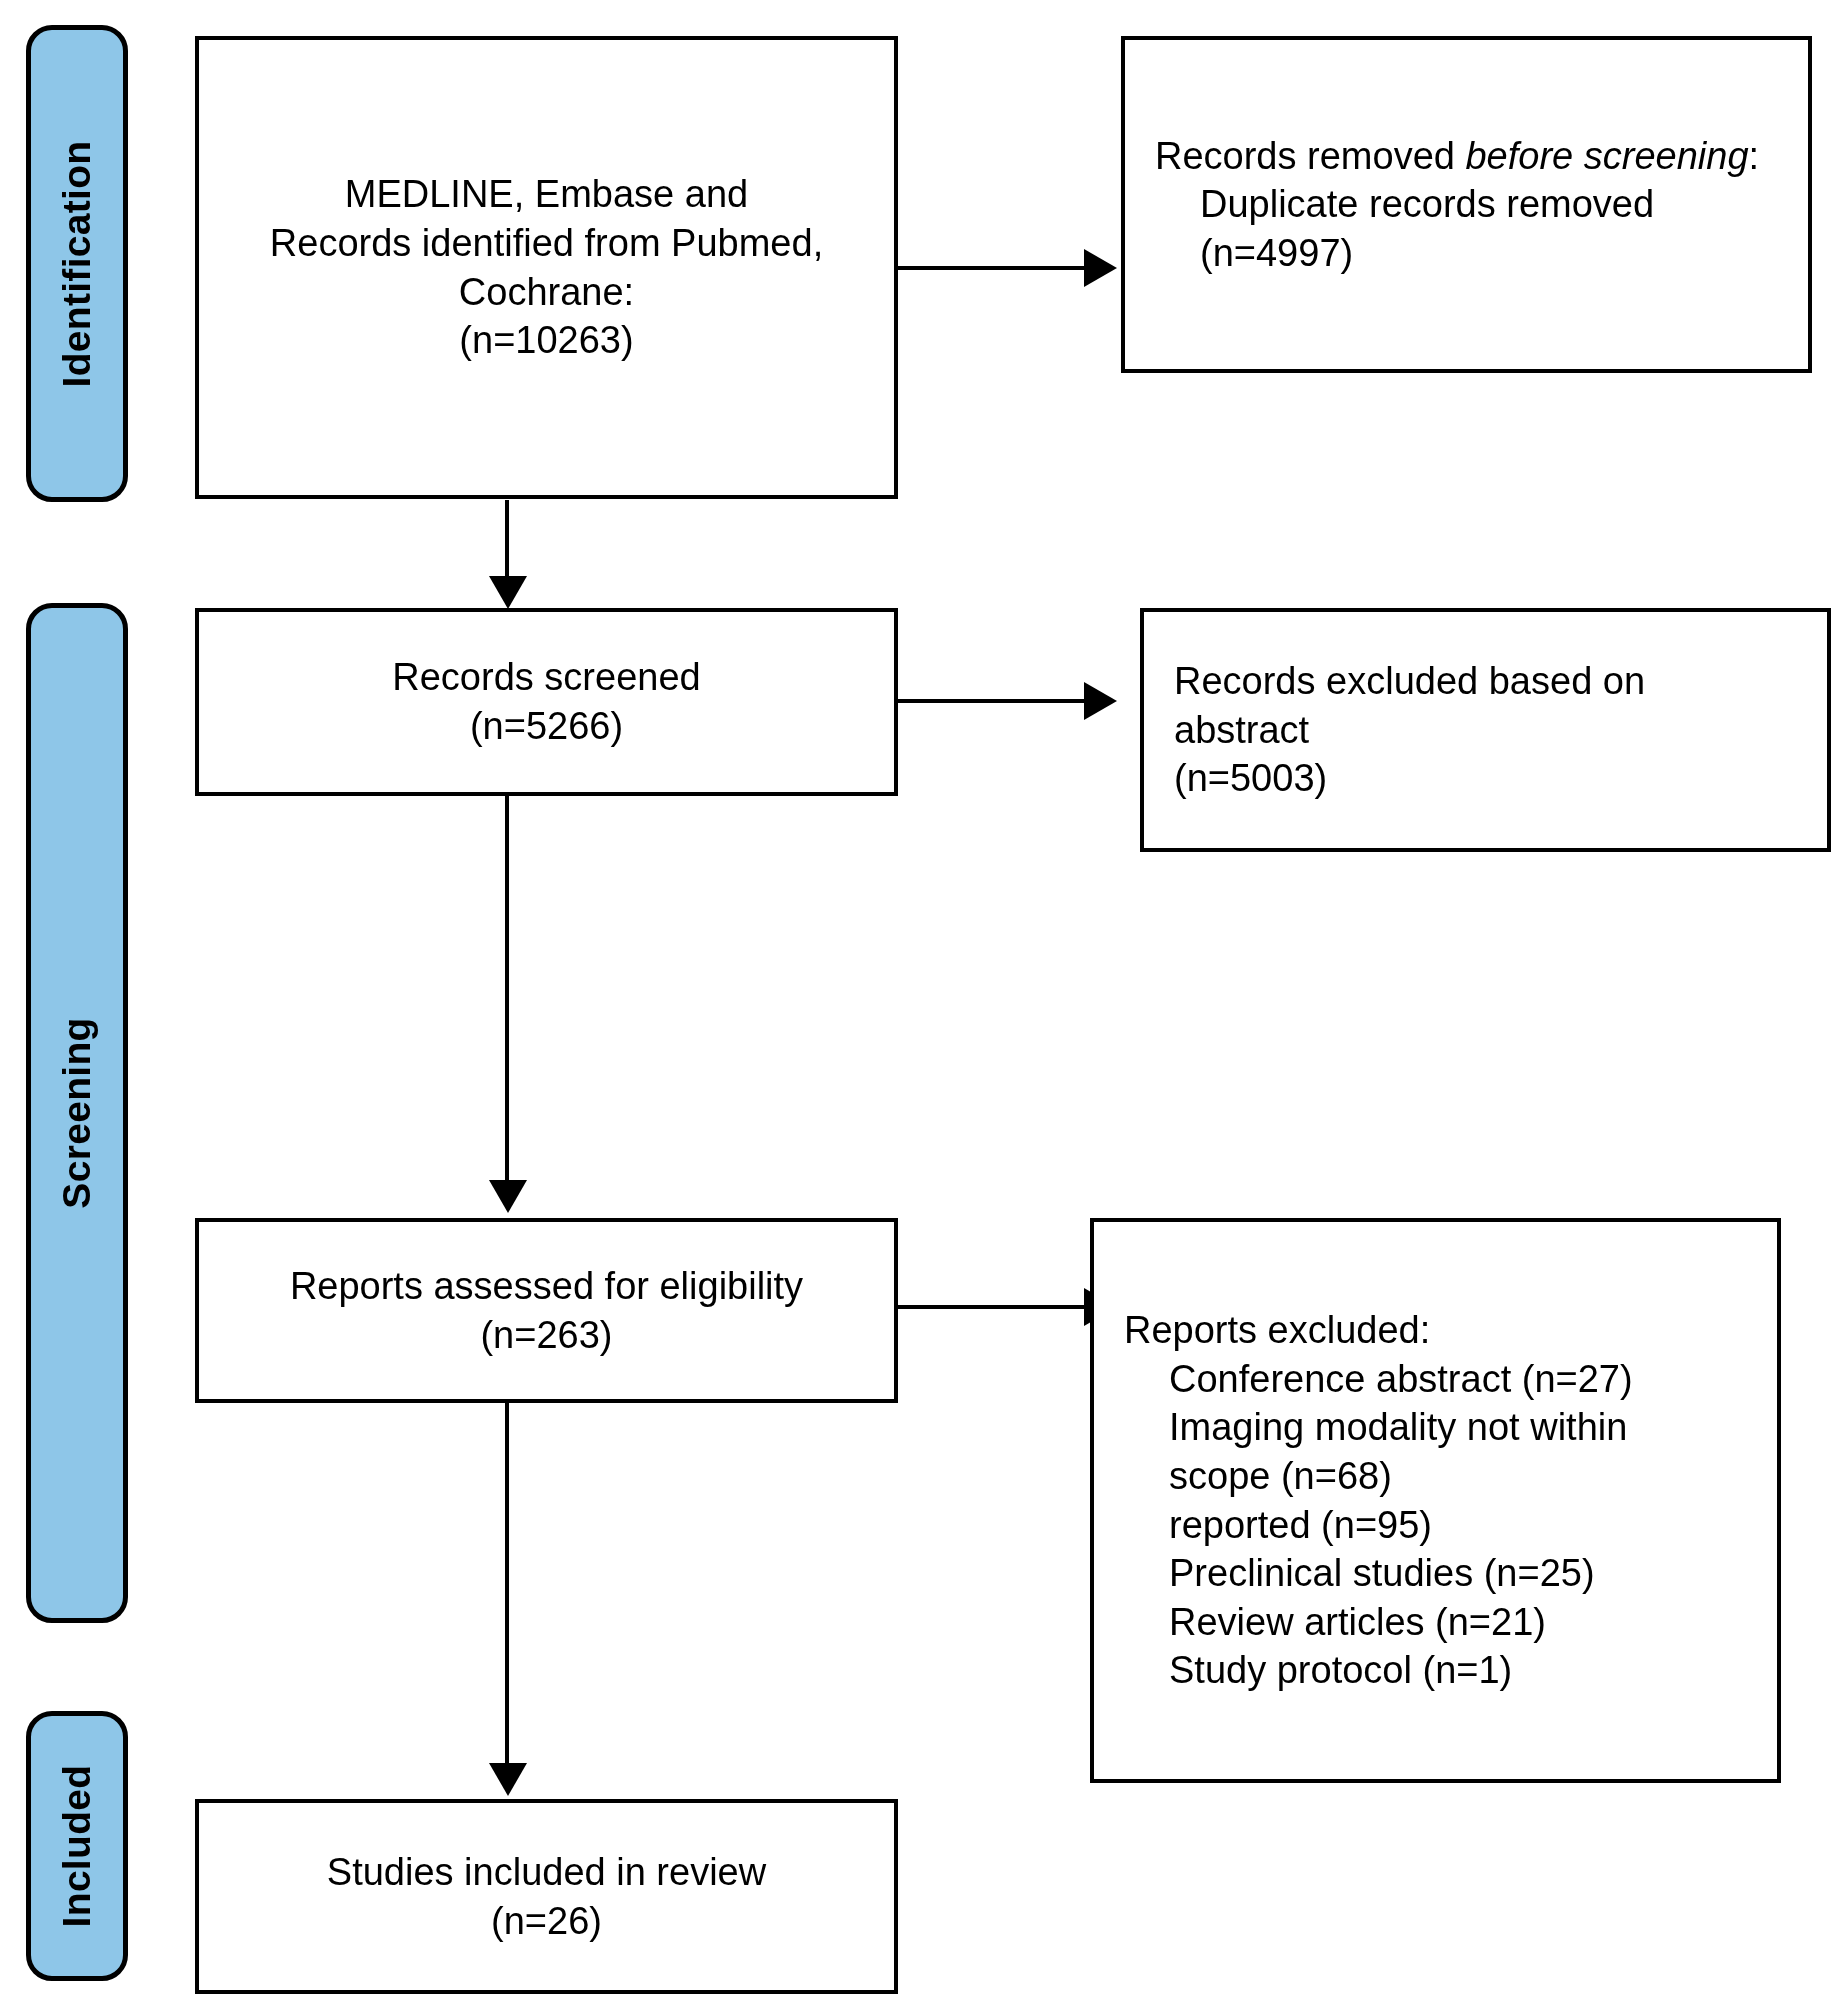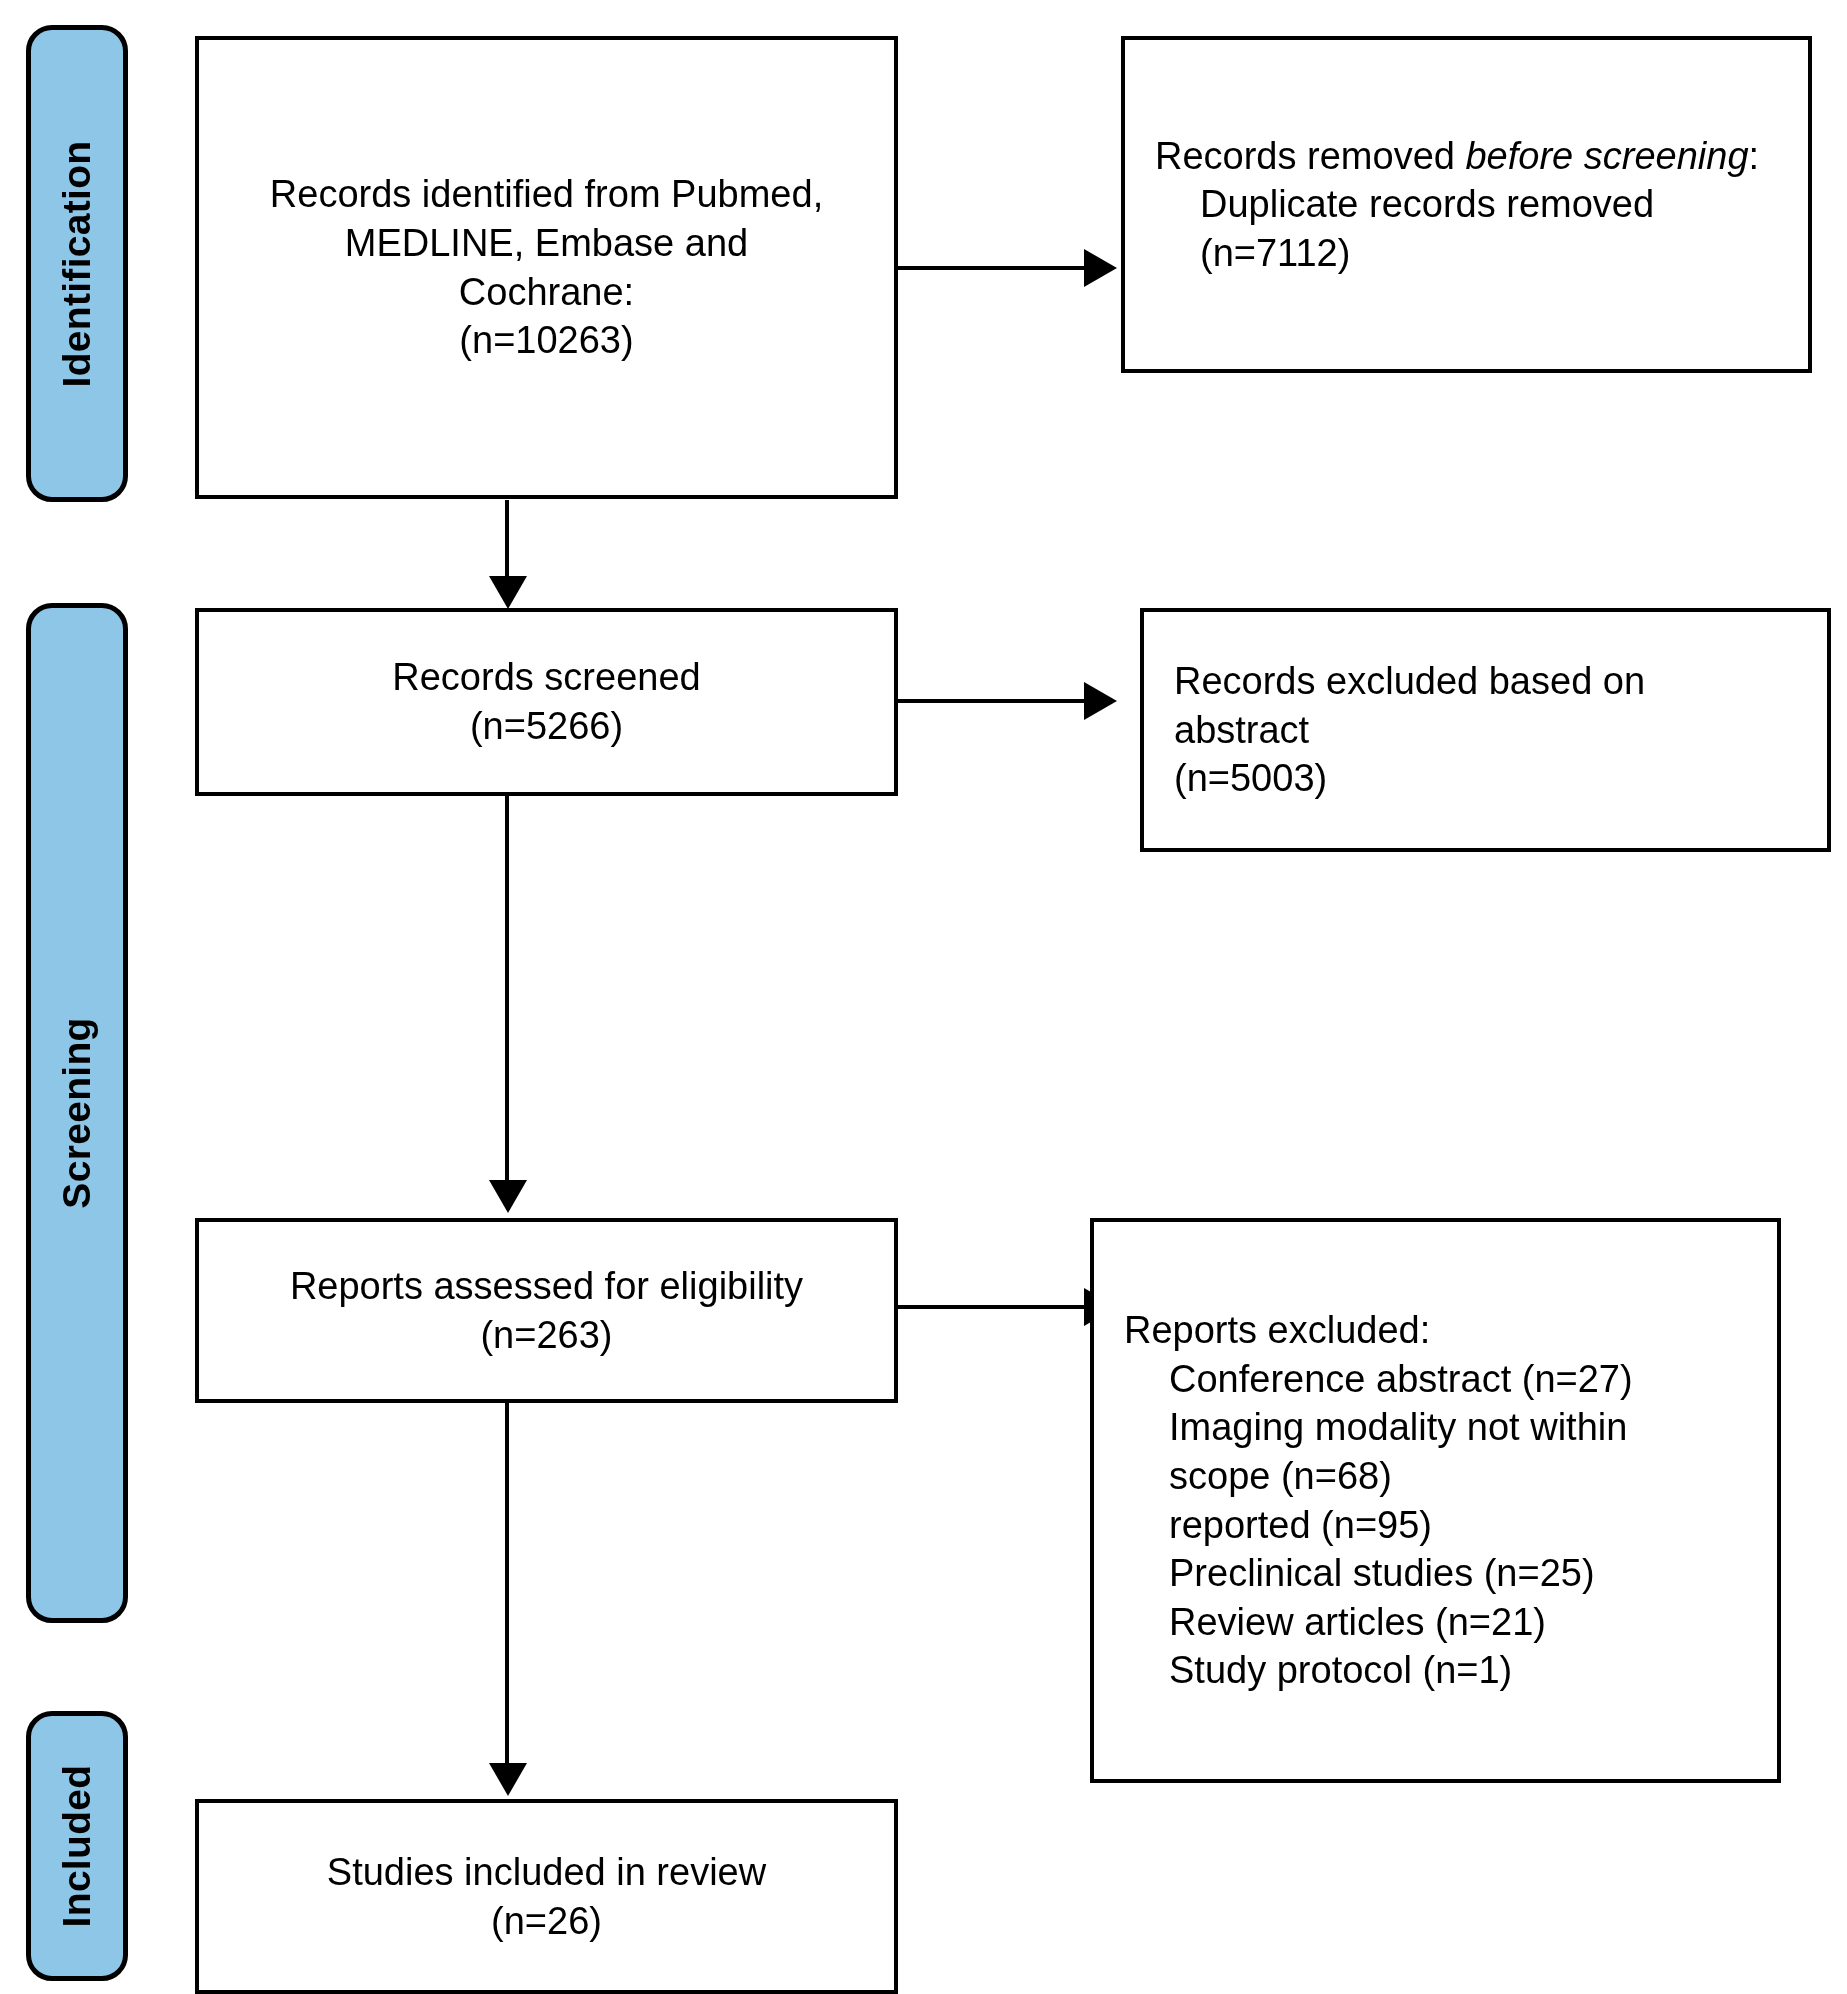--- a/index.html
+++ b/index.html
@@ -105,35 +105,35 @@
   <div class="stage-tab" style="left:26px; top:603px; width:102px; height:1020px;">
     <span class="stage-label">Screening</span>
   </div>
 
   <div class="stage-tab" style="left:26px; top:1711px; width:102px; height:270px;">
     <span class="stage-label">Included</span>
   </div>
 
   <div class="flow-box center-align" style="left:195px; top:36px; width:703px; height:463px;">
     <div class="box-text centered">
+      <span class="line">MEDLINE, Embase and</span>
       <span class="line">Records identified from Pubmed,</span>
-      <span class="line">MEDLINE, Embase and</span>
       <span class="line">Cochrane:</span>
       <span class="line">(n=10263)</span>
     </div>
   </div>
 
   <div class="connector-h" style="left:898px; top:266px; width:188px;"></div>
   <div class="arrowhead-right" style="left:1084px; top:249px;"></div>
 
   <div class="flow-box left-align" style="left:1121px; top:36px; width:691px; height:337px;">
     <div class="box-text lefted">
       <span class="line"><span>Records removed </span><span class="ital">before screening</span><span>:</span></span>
       <span class="indent">Duplicate records removed</span>
-      <span class="indent">(n=7112)</span>
+      <span class="indent">(n=4997)</span>
     </div>
   </div>
 
   <div class="connector-v" style="left:505px; top:500px; height:82px;"></div>
   <div class="arrowhead-down" style="left:489px; top:576px;"></div>
 
   <div class="flow-box center-align" style="left:195px; top:608px; width:703px; height:188px;justify-content:flex-end;">
     <div class="box-text centered">
       <span class="line">Records screened</span>
       <span class="line">(n=5266)</span>

